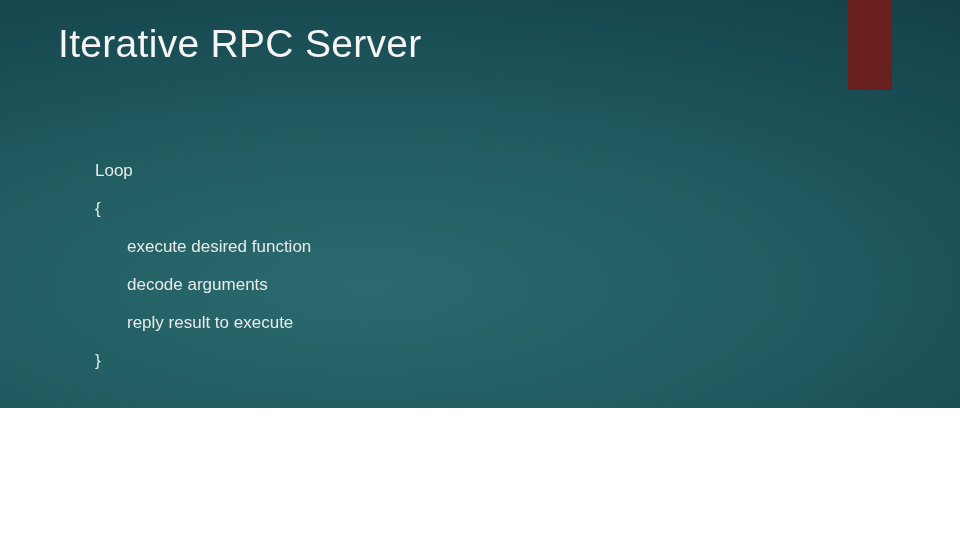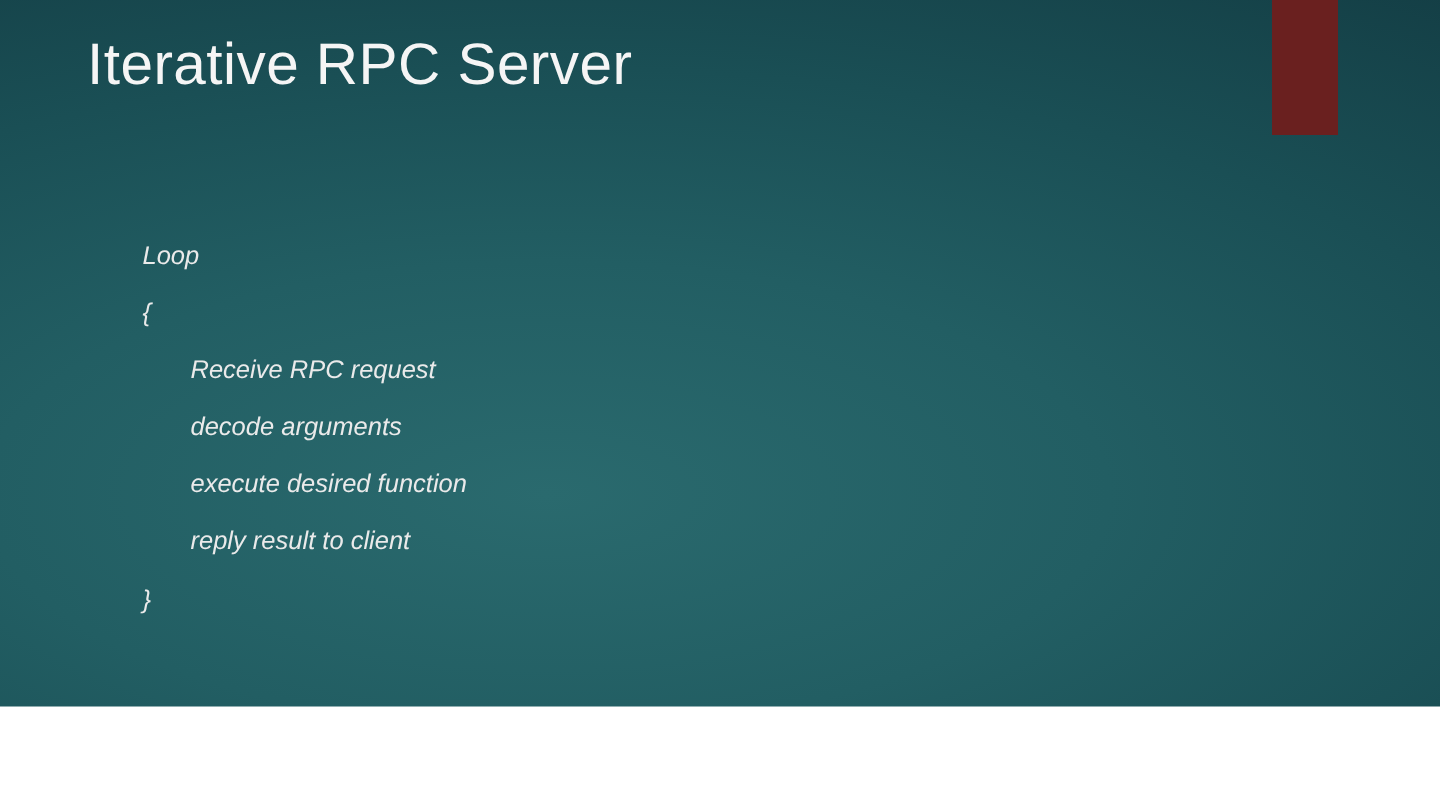--- a/index.html
+++ b/index.html
@@ -6,21 +6,21 @@
     margin: 0;
     padding: 0;
     width: 960px;
     height: 540px;
     overflow: hidden;
     font-family: Arial, Helvetica, sans-serif;
   }
   .slide {
     position: relative;
     width: 960px;
-    height: 471px;
+    height: 408px;
     background: radial-gradient(ellipse 130% 110% at 38% 70%, #2a6a6e 0%, #225e63 30%, #1a4f55 55%, #143f46 80%, #102f36 100%);
     color: #e8e8e8;
     box-sizing: border-box;
   }
   .accent-bar {
     position: absolute;
     top: 0;
     right: 68px;
     width: 44px;
     height: 90px;
@@ -35,21 +35,20 @@
     color: #f5f5f5;
     letter-spacing: 0.3px;
   }
   .body {
     position: absolute;
     top: 160px;
     left: 95px;
     right: 60px;
     font-size: 17px;
     color: #eaeaea;
-    font-style: italic;
   }
   .line {
     margin-bottom: 16px;
     line-height: 1.3;
   }
   .inner {
     padding-left: 32px;
   }
 </style>
 </head>
@@ -57,20 +56,19 @@
 
 <div class="slide">
   <div class="accent-bar"></div>
 
   <div class="title">Iterative RPC Server</div>
 
   <div class="body">
     <div class="line">Loop</div>
     <div class="line">{</div>
 
-    <div class="line inner">Receive RPC request</div>
+    <div class="line inner">execute desired function</div>
     <div class="line inner">decode arguments</div>
-    <div class="line inner">execute desired function</div>
-    <div class="line inner">reply result to client</div>
+    <div class="line inner">reply result to execute</div>
 
     <div class="line">}</div>
   </div>
 </div>
 
 </body></html>

